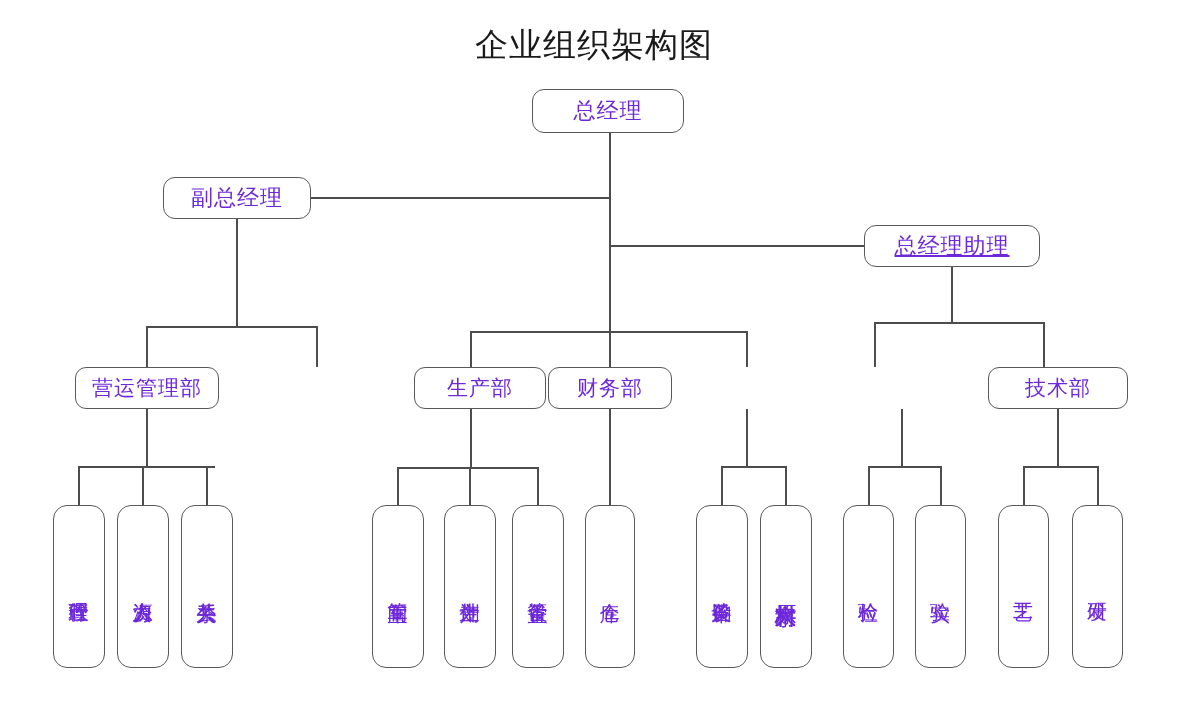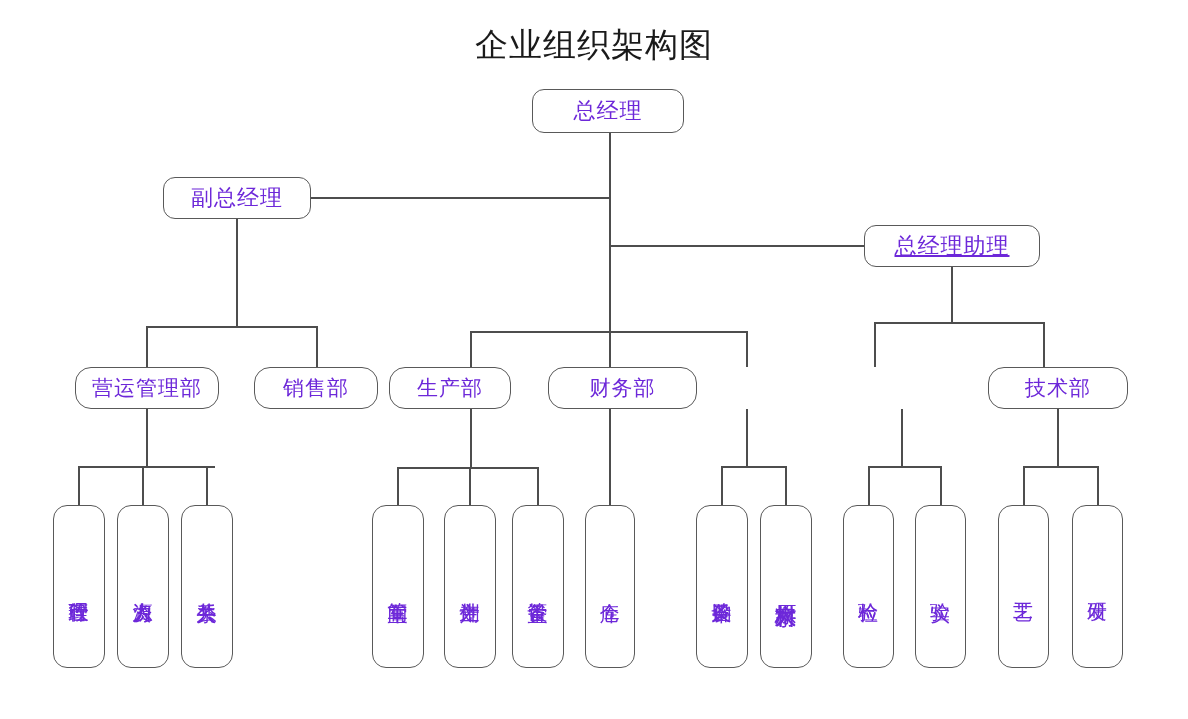--- a/index.html
+++ b/index.html
@@ -30,21 +30,21 @@
     display:flex;
     align-items:center;
     justify-content:center;
     color:#6d28d9;
     font-size:21px;
     line-height:1.15;
     letter-spacing:1px;
     white-space:nowrap;
   }
   .node.lvl1{font-size:22px;border-radius:12px;}
-  .node.dept{font-size:21px;border-radius:16px;}
+  .node.dept{font-size:21px;}
 
   
   .node.vert{
     border-radius:14px;
     font-size:20px;
     letter-spacing:0px;
     writing-mode:vertical-rl;
     text-orientation:upright;
     white-space:nowrap;
     line-height:1.5;
@@ -116,23 +116,22 @@
   <div class="ln v" style="left:1023px;top:466px;height:39px;"></div>
   <div class="ln v" style="left:1097px;top:466px;height:39px;"></div>
 
   <div class="node lvl1" style="left:532px;top:89px;width:152px;height:44px;">总经理</div>
 
   <div class="node lvl1" style="left:163px;top:177px;width:148px;height:42px;">副总经理</div>
 
   <div class="node lvl1" style="left:864px;top:225px;width:176px;height:42px;text-decoration:underline;">总经理助理</div>
 
   <div class="node dept" style="left:75px;top:367px;width:144px;height:42px;">营运管理部</div>
-  <div class="node dept" style="left:254px;top:367px;width:124px;height:42px;">销售部</div>
-  <div class="node dept" style="left:389px;top:367px;width:122px;height:42px;">生产部</div>
-  <div class="node dept" style="left:548px;top:367px;width:149px;height:42px;">财务部</div>
+  <div class="node dept" style="left:414px;top:367px;width:132px;height:42px;">生产部</div>
+  <div class="node dept" style="left:548px;top:367px;width:124px;height:42px;">财务部</div>
   <div class="node dept" style="left:988px;top:367px;width:140px;height:42px;">技术部</div>
 
   <div class="node vert" style="left:53px;top:505px;width:52px;height:163px;">行政管理</div>
   <div class="node vert" style="left:117px;top:505px;width:52px;height:163px;">人力资源</div>
   <div class="node vert" style="left:181px;top:505px;width:52px;height:163px;">公共关系</div>
 
   <div class="node vert" style="left:372px;top:505px;width:52px;height:163px;">车间主管</div>
   <div class="node vert" style="left:444px;top:505px;width:52px;height:163px;">生产计划</div>
   <div class="node vert" style="left:512px;top:505px;width:52px;height:163px;">设备主管</div>
 

